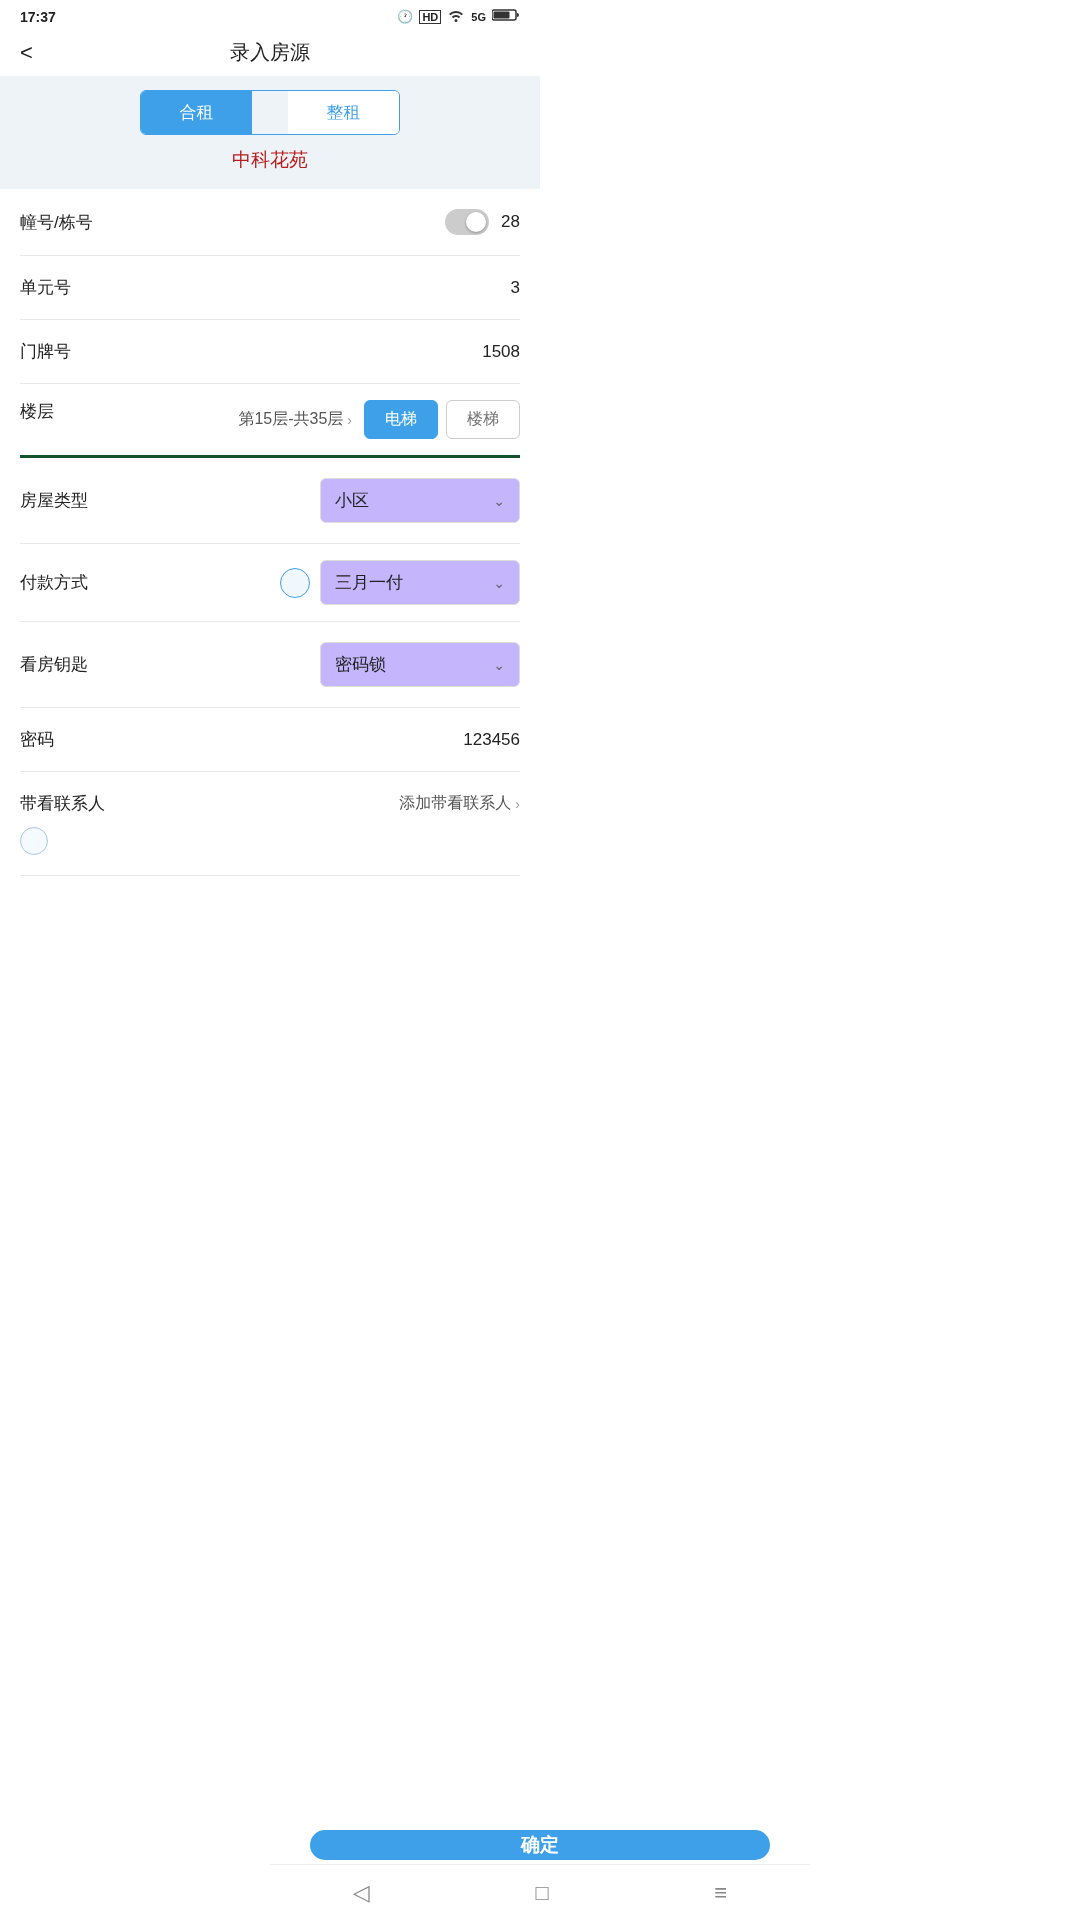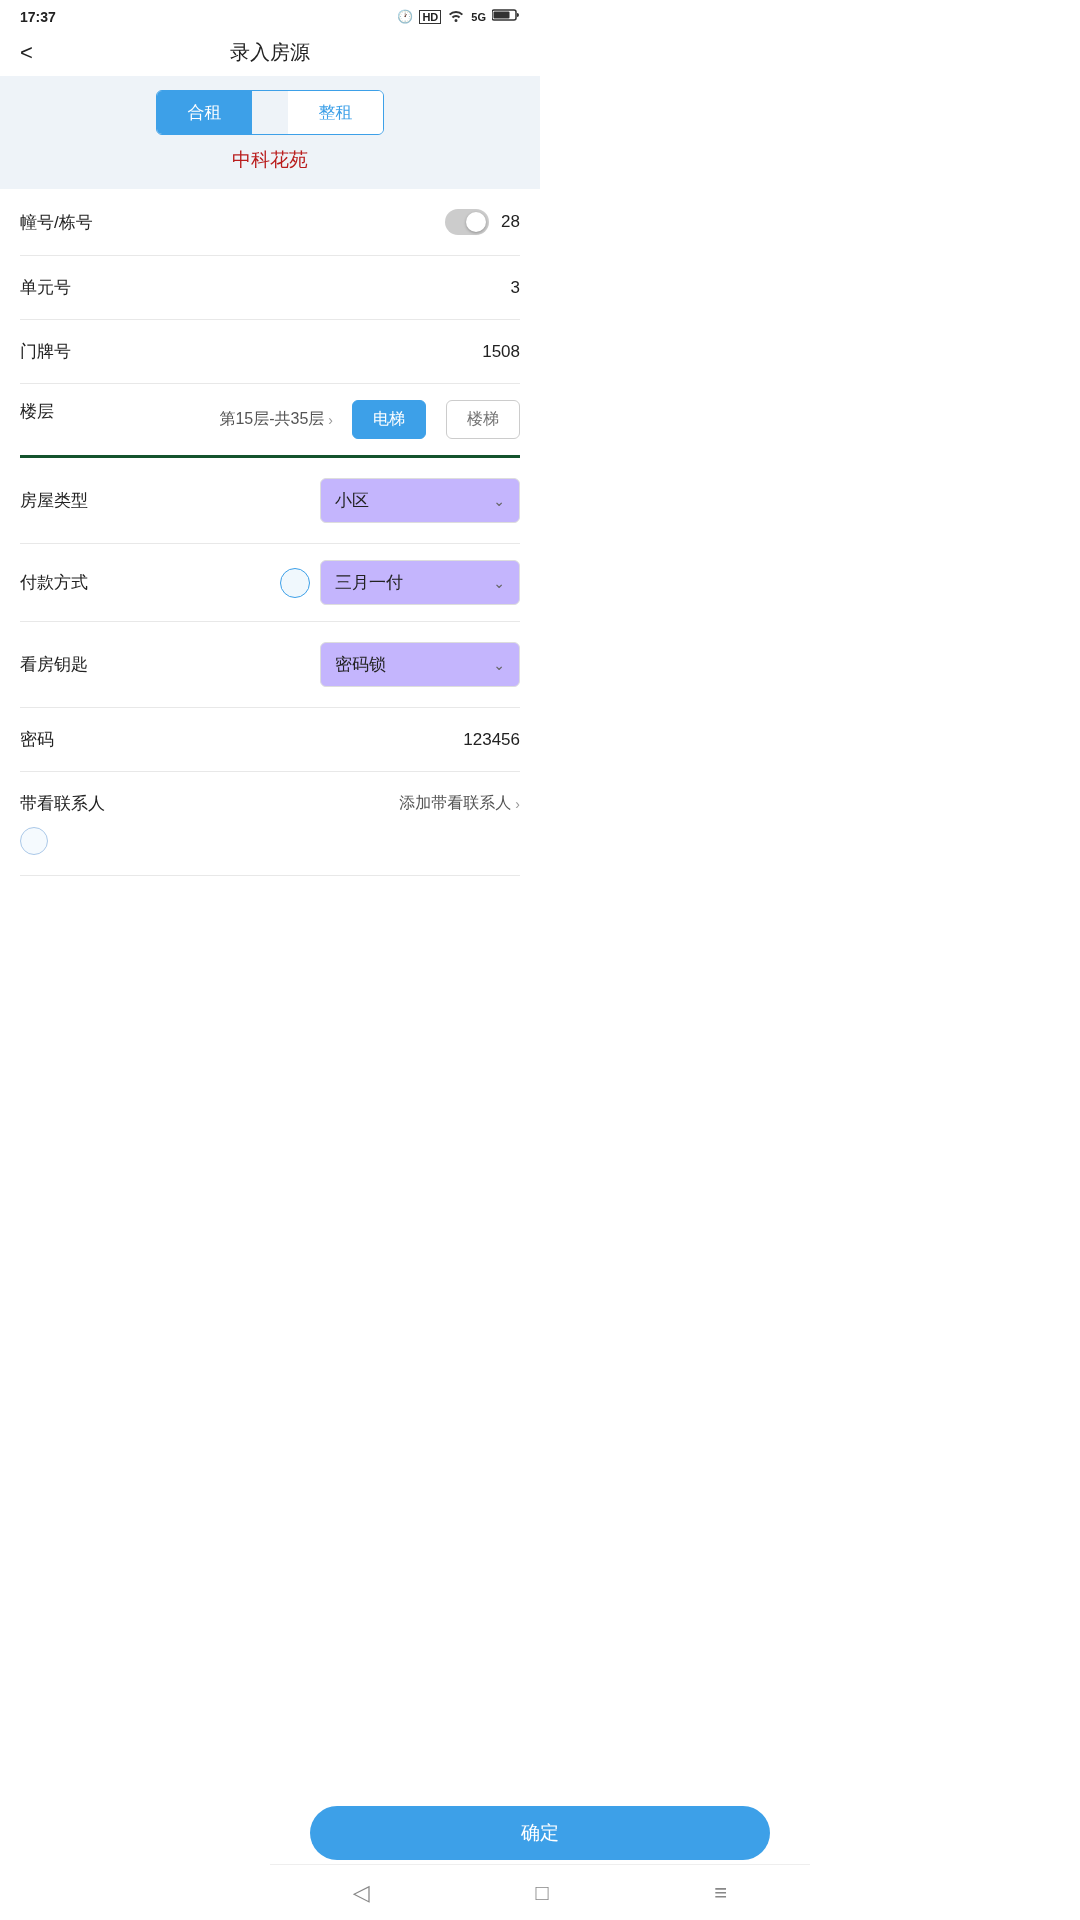--- a/index.html
+++ b/index.html
@@ -59,21 +59,21 @@
       display: flex;
       flex-direction: column;
       align-items: center;
       gap: 12px;
     }
     .tab-switcher {
       display: flex;
       border-radius: 6px;
       overflow: hidden;
       border: 1.5px solid #3da0e8;
-      width: 228px;
+      width: 260px;
       gap: 36px;
     }
     .tab-btn {
       flex: 1;
       padding: 10px 0;
       text-align: center;
       font-size: 17px;
       cursor: pointer;
       background: #fff;
       color: #3da0e8;
@@ -156,22 +156,21 @@
       gap: 4px;
       color: #555;
       font-size: 16px;
     }
     .floor-info .chevron {
       color: #999;
       font-size: 14px;
     }
     .floor-btns {
       display: flex;
-      gap: 20px;
-      margin-left: 7px;
+      gap: 8px;
     }
     .floor-btn {
       padding: 8px 20px;
       border-radius: 6px;
       font-size: 16px;
       cursor: pointer;
       font-weight: 500;
     }
     .floor-btn.active {
       background: #3da0e8;
@@ -252,25 +251,25 @@
     
     .confirm-bar {
       position: fixed;
       bottom: 60px;
       left: 50%;
       transform: translateX(-50%);
       width: 460px;
     }
     .confirm-btn {
       width: 100%;
-      padding: 14px 0;
+      padding: 2px 0;
       background: #3da0e8;
       color: #fff;
       font-size: 19px;
-      font-weight: 400;
+      font-weight: 700;
       border: none;
       border-radius: 36px;
       cursor: pointer;
       text-align: center;
     }
 
     
     .nav-bar {
       position: fixed;
       bottom: 0;

